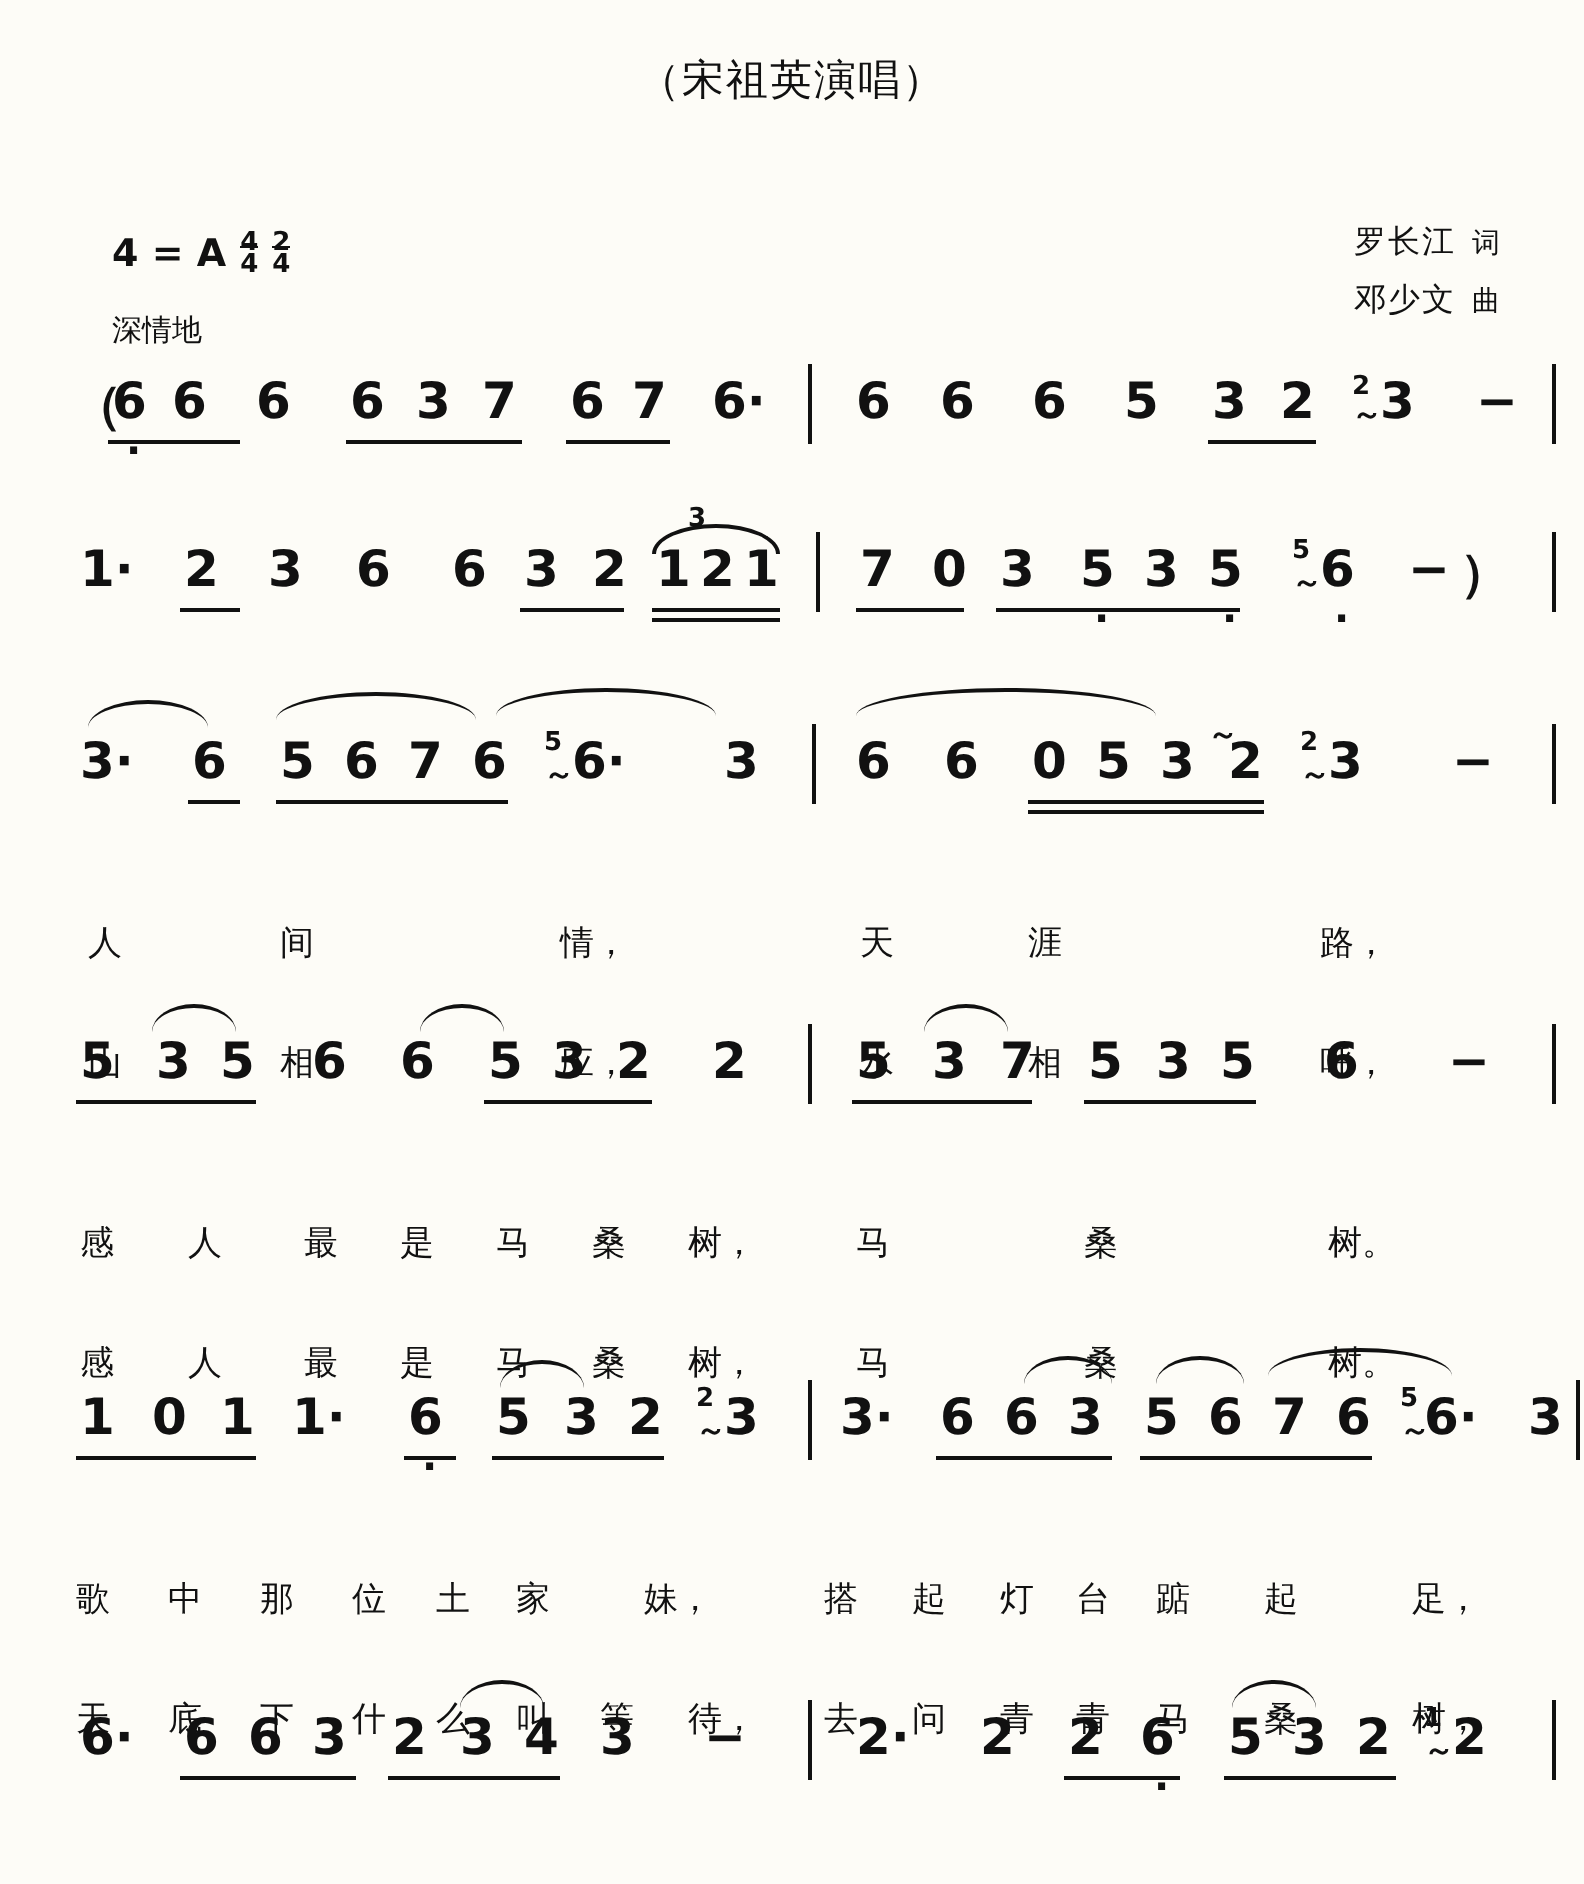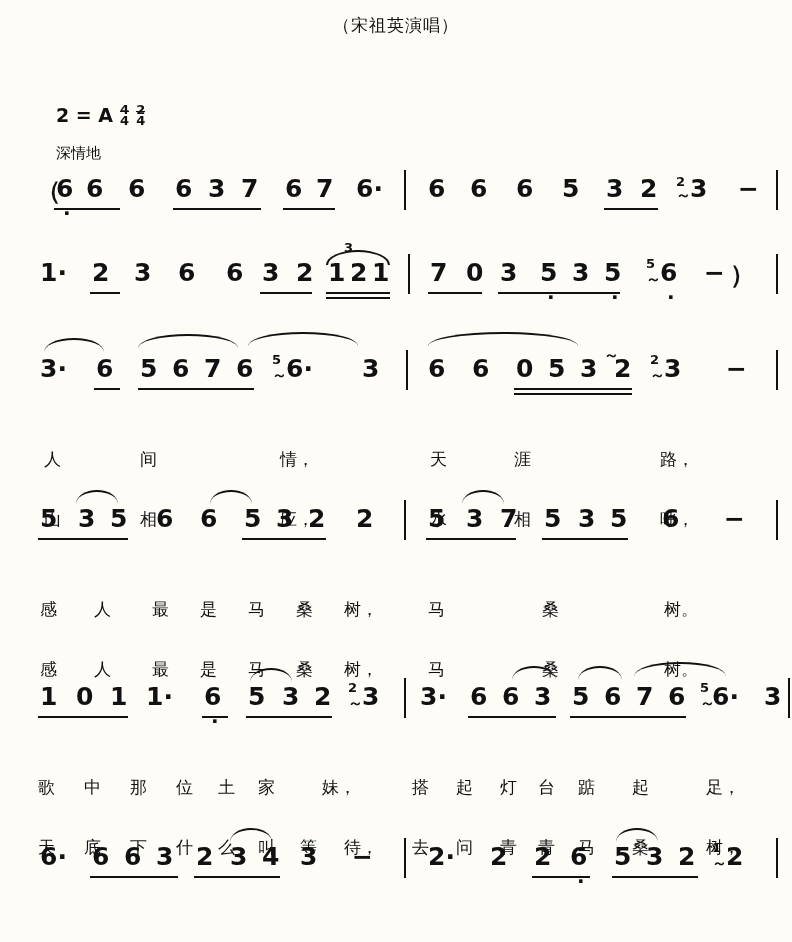--- a/index.html
+++ b/index.html
@@ -18,22 +18,22 @@
     text-align:center;
     font-family:"DejaVu Sans", sans-serif;
     font-weight:bold;
     font-size:37px;
     letter-spacing:4px;
     margin-top:20px;
     color:#111;
   }
   .subtitle{
     text-align:center;
-    font-size:17px;
-    margin-top:14px;
+    font-size:21px;
+    margin-top:26px;
     letter-spacing:1px;
   }
   .credits{
     position:absolute;
     right:42px;
     top:82px;
     font-size:16px;
     line-height:28px;
     text-align:left;
   }
@@ -121,23 +121,27 @@
   
   .udot{position:absolute;font-size:20px;line-height:0;font-weight:bold;}
 </style>
 </head>
 <body>
 
 <div class="sheet">
 
   <div class="subtitle">（宋祖英演唱）</div>
 
+  <div class="credits">
+    <div><span class="nm">罗长江</span><span class="rl">词</span></div>
+    <div><span class="nm">邓少文</span><span class="rl">曲</span></div>
+  </div>
 
   <div class="keysig">
-    <span>2 = A</span>
+    <span>4 = A</span>
     <span class="frac">
       <span class="num">4</span><br>
       <span class="den">4</span>
     </span>
     <span class="frac">
       <span class="num">2</span><br>
       <span class="den">4</span>
     </span>
   </div>
   <div class="mood">深情地</div>

